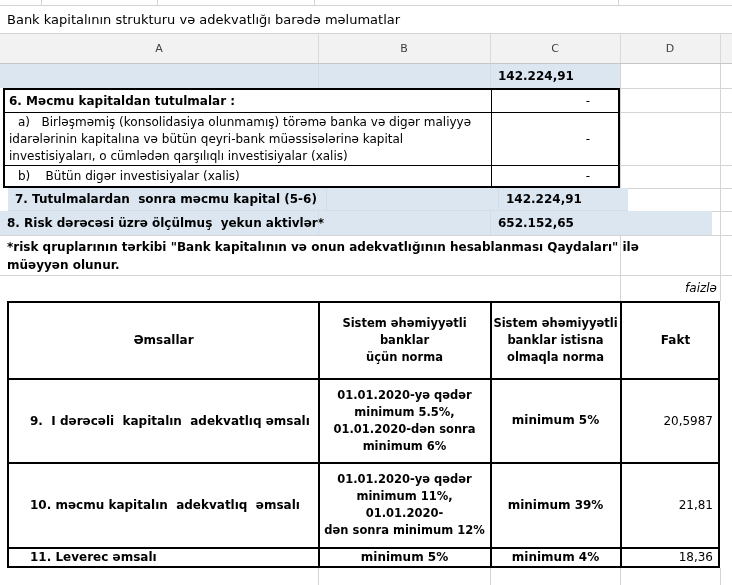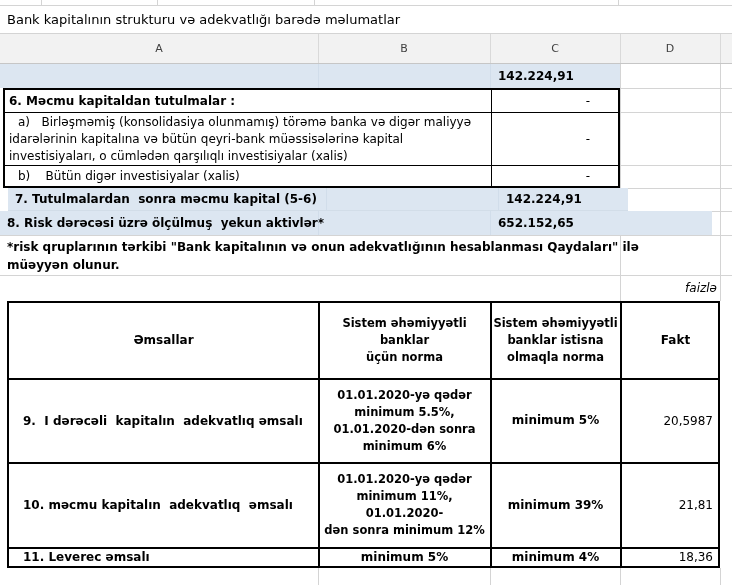--- a/index.html
+++ b/index.html
@@ -18,21 +18,21 @@
   .rowlabel{display:flex;align-items:center;padding-left:7px;font-weight:bold;white-space:pre-wrap;}
   .rowlabel.normal{font-weight:normal;}
   .cval{display:flex;align-items:center;padding-left:8px;font-weight:bold;}
   .cdash{display:flex;align-items:center;justify-content:flex-end;padding-right:28px;font-weight:normal;}
   .box{border:2px solid #000;}
   .footnote{font-weight:bold;line-height:18px;padding:3px 0 0 7px;white-space:pre-wrap;}
   .unitnote{font-style:italic;display:flex;align-items:center;justify-content:flex-end;padding-right:3px;}
   .rtable{border:2px solid #000;}
   .rtable .cell{position:absolute;box-sizing:border-box;display:flex;align-items:center;}
   .rtable .c-center{justify-content:center;text-align:center;font-weight:bold;white-space:pre-line;line-height:17px;font-size:11.5px;}
-  .rtable .c-label{padding-left:14px;font-weight:bold;white-space:pre-wrap;font-size:12px;border-radius:14px;}
+  .rtable .c-label{padding-left:21px;font-weight:bold;white-space:pre-wrap;font-size:12px;border-radius:14px;}
   .rtable .c-fakt{justify-content:flex-end;padding-right:5px;font-weight:normal;font-size:12px;}
   .ivline{position:absolute;width:1.5px;background:#000;}
   .ihline{position:absolute;height:1.5px;background:#000;}
   .bluegrid{background:#c9d6e4;opacity:.55;}
 </style>
 </head>
 <body>
 
 <div id="sheet">
 

